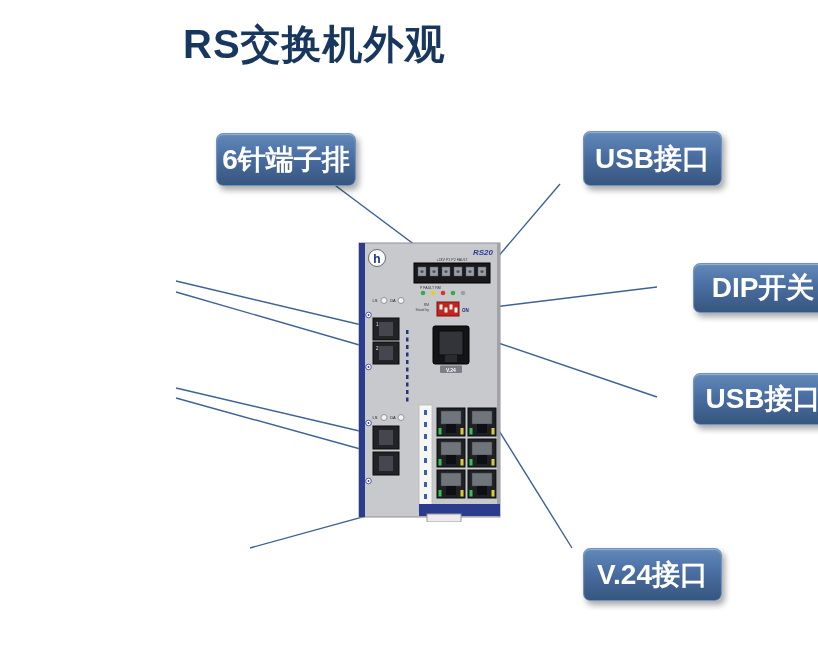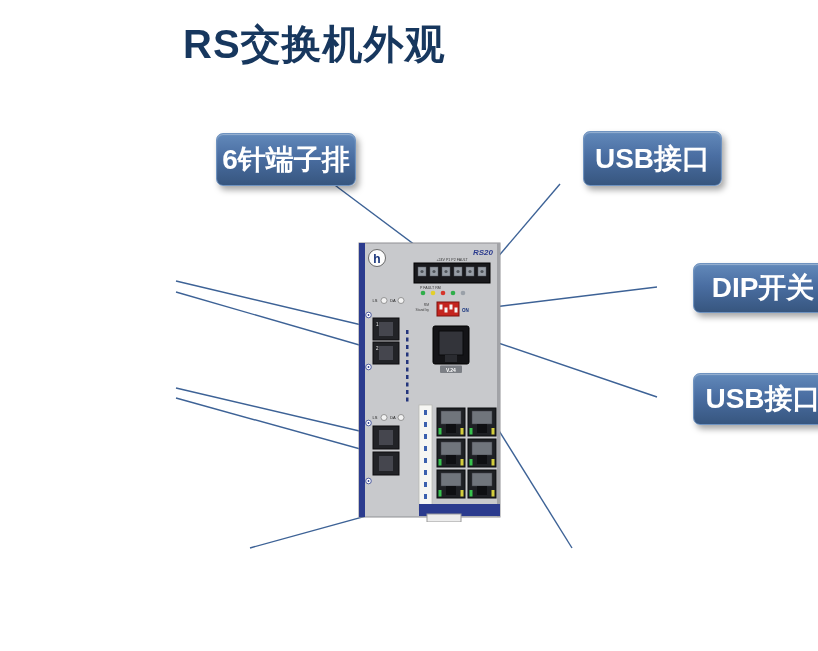--- a/index.html
+++ b/index.html
@@ -40,20 +40,21 @@
     <line x1="657" y1="287" x2="470" y2="310"></line>
     <line x1="657" y1="397" x2="472" y2="334"></line>
     <line x1="250" y1="548" x2="417" y2="502"></line>
     <line x1="572" y1="548" x2="460" y2="368"></line>
   </svg>
 
   <div class="callout" style="left:180px;top:133px;width:138px;height:51px">6针端子排</div>
   <div class="callout" style="left:547px;top:131px;width:137px;height:53px">USB接口</div>
   <div class="callout" style="left:657px;top:263px;width:138px;height:48px">DIP开关</div>
   <div class="callout" style="left:657px;top:373px;width:138px;height:50px">USB接口</div>
+  <div class="callout" style="left:547px;top:548px;width:137px;height:51px">V.24接口</div>
 
   <svg class="device" width="145" height="284" viewBox="0 0 145 284">
 
     <rect x="2" y="5" width="141" height="274" fill="#c8c9cc" stroke="#8f9094"></rect>
     <rect x="2" y="5" width="6" height="274" fill="#2b3b8e"></rect>
     <rect x="140" y="5" width="3" height="274" fill="#a2a3a7"></rect>
 
     <g>
       <circle cx="20" cy="20" r="8.5" fill="#fdfdfd" stroke="#4a4a4a" stroke-width="0.8"></circle>
       <text x="20" y="24.5" text-anchor="middle" font-size="12" font-weight="bold" fill="#16337a">h</text>

